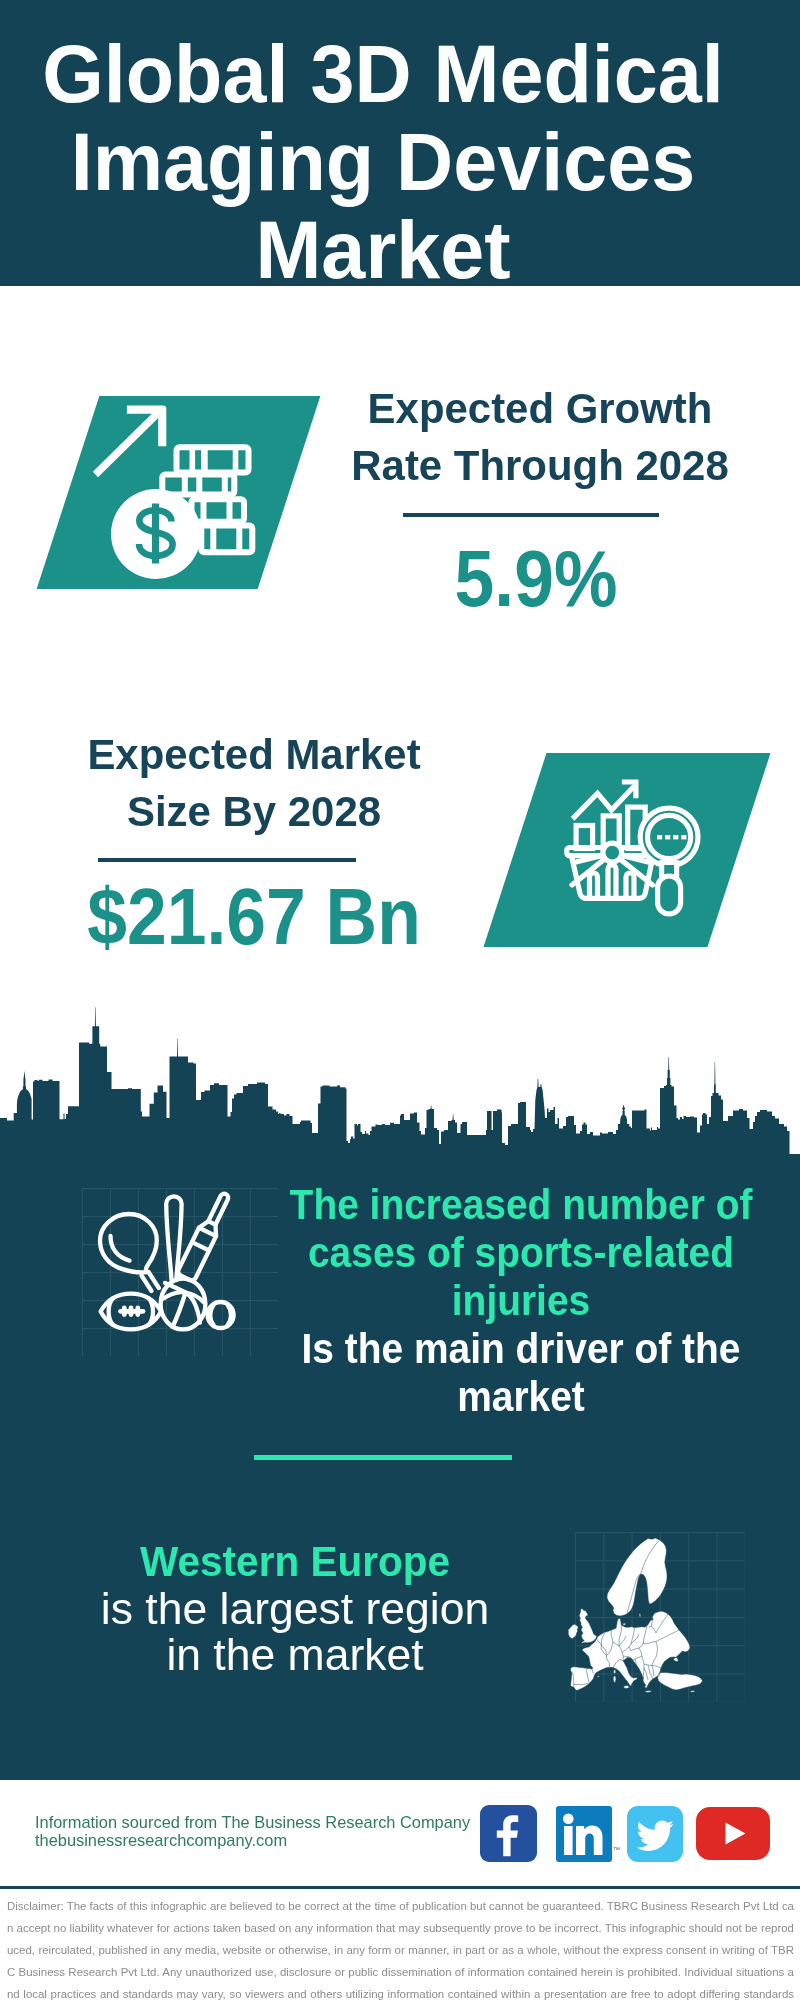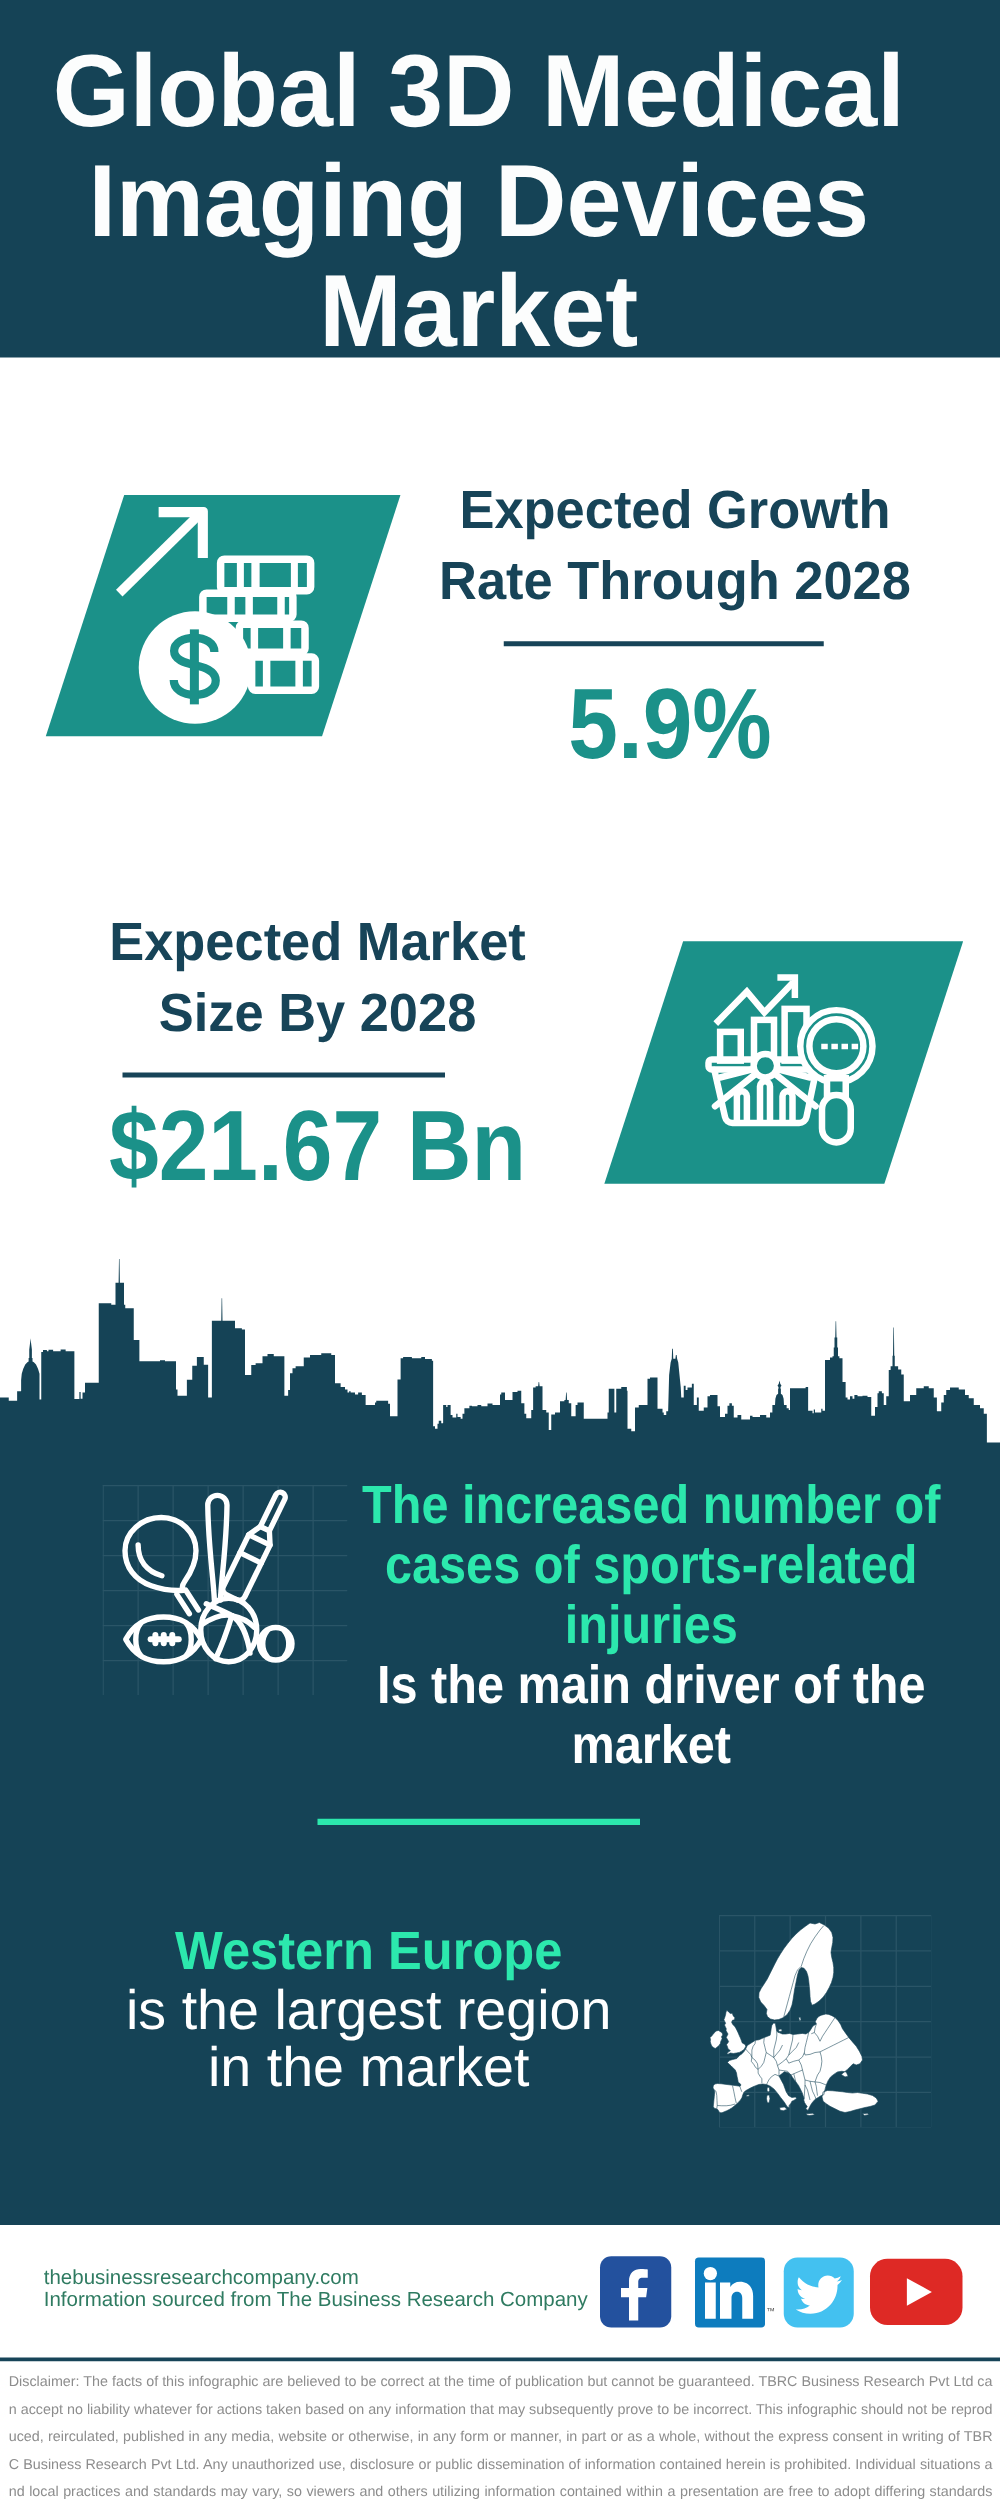--- a/index.html
+++ b/index.html
@@ -209,22 +209,22 @@
 <line x1="0" y1="142" x2="169.8" y2="142"></line>
 <line x1="0" y1="170.3" x2="169.8" y2="170.3"></line>
 </g>
     </svg>
 <svg class="abs" style="left:560px;top:1528px;width:160px;height:180px" viewBox="560 1528 160 180" xmlns="http://www.w3.org/2000/svg">
       <path fill="#ffffff" stroke="#154356" stroke-width="0.5" stroke-linejoin="round" d="M582,1650L583.4,1648.4L586.2,1647.6L589.4,1646.8L591.6,1644.4L593.6,1643L595.4,1641L596.6,1639L597.8,1636.4L600.6,1634.6L604.4,1632.2L607.2,1631.8L611.4,1630L614,1629L616.1,1628.1L616.6,1625.3L617,1622.5L617.5,1620.2L618.9,1618.3L620.3,1618.7L620.8,1621.6L621.2,1623.9L622.2,1625.8L623.6,1626.2L625.9,1627.2L628.7,1627.2L631.6,1626.7L634.4,1627.6L638.1,1627.2L641.9,1626.7L644.7,1627.2L647,1625.8L648.4,1623.9L649.8,1621.6L651.2,1620.2L653.1,1619.2L652.2,1617.3L653.5,1614.8L655,1613.1L656.9,1612.2L658.7,1611.7L660.6,1611.2L663,1611.5L665.5,1612.5L668,1614L670.5,1616.5L672.5,1619.5L674,1623L676.5,1626.5L679,1630L682,1633.5L685,1637L687.5,1641L689.5,1645L690,1648L688,1651L685,1652L682.5,1651L680.5,1653L678,1655.5L675.5,1657.5L673,1659.5L676,1661.5L678.5,1661L677,1657.6L673.5,1657L670,1657.5L667,1659.5L664.5,1661.5L662.5,1664.5L661,1668L660,1671.5L659,1675.8L656.8,1676.5L654.5,1678L652,1679.5L650,1681.8L648.5,1684L647.2,1686.6L646.4,1688.3L644.6,1687L645.8,1685.2L644.6,1683.6L643.6,1682L643,1680L643.3,1678.8L642.5,1676.5L641.8,1674.3L640.3,1671.3L638.8,1668.3L636.5,1665.3L634.3,1662.3L632.8,1660L630.5,1658.1L627.5,1657.4L623.2,1660.8L626.8,1667.5L629,1673.5L630.9,1676.5L633.5,1678L636.5,1677.6L637.3,1678.8L635,1680.3L633.5,1681L632.8,1682.5L631.3,1684.4L631.6,1685.9L629.8,1685.5L627.5,1681.8L624.5,1678L622.3,1675L619.3,1671.3L616.3,1669L613.3,1667.6L610,1667.2L607,1667.6L604.4,1668.6L602,1669.6L600,1670.6L598.2,1671.6L596.4,1672.6L595,1674L594.2,1676L593.6,1678L592.4,1680L590.8,1681.8L589,1683.4L587.2,1685L585.4,1686.4L583.4,1687.6L581.4,1688.6L579.4,1689.4L577.6,1690.2L576,1690.2L575,1689L574.2,1687.6L572.8,1687L571.4,1686.6L570.6,1685.2L570.8,1683.4L571,1681.4L571.2,1679.4L571.4,1677.4L571.6,1675.4L571.8,1673.4L571.2,1671.8L570.4,1670.4L570.6,1668.6L571.8,1667.2L574,1666.8L577,1667L580,1667.4L583.2,1667.8L586.4,1668.2L589.4,1668.6L592,1669L592.8,1668L592,1666.8L590.6,1666L590.2,1663.6L589.6,1661L589.2,1658.4L588.2,1656L586.4,1654.2L584.8,1652.6L583.2,1651.2ZM648,1538.4L652,1539.2L655.5,1538L659.5,1540L663,1542.6L665.4,1546L666.4,1550L666.2,1554L665.4,1558L664.8,1562L665.4,1566L666.4,1570L667,1574L667,1578L666.4,1582L665.2,1586L663.4,1590L661.2,1594L658.6,1597.6L655.4,1600.8L652,1603.2L649.6,1604.2L648.4,1601L648,1597L647.8,1593L647.4,1589L647,1585L646.4,1581L645.2,1577.2L643.2,1574.6L641,1574L639.2,1576L638,1580L637.2,1584L636.4,1588L635.6,1592L635,1596L634.4,1600L633.6,1604L632,1608.2L629.6,1611.8L626.4,1614.2L623,1615.6L619.6,1616L616.4,1615.2L614,1613.4L613,1610.6L613.6,1607.6L611.4,1604.6L608.6,1601.6L607,1598L607.2,1594.2L609,1590.6L611.4,1587L613.8,1583.2L615.8,1579.2L617.8,1575.2L619.8,1571.2L622,1567L624.4,1563L627,1559L630,1555L633.2,1551L636.8,1547.2L640.6,1543.8L644.6,1540.8ZM581.5,1608.2L582.9,1609.6L584.3,1610.8L585.8,1610.5L586.7,1612.9L587.9,1613.9L587.6,1615.8L586,1616.2L585.3,1617.7L586.2,1619.6L587.7,1621L588.6,1622.4L589.6,1624.3L590.5,1626.2L591.5,1628.6L592.4,1630.5L593.1,1632.4L593.8,1634.3L595.3,1635.2L596.2,1635.7L596.6,1637.1L595.3,1639.5L593.3,1640.9L591.5,1641.9L589.1,1642.4L586.7,1642.8L584.3,1642.4L582.4,1643.3L581.5,1642.8L582.9,1641.4L584.3,1640.5L582.4,1639L581.9,1637.1L581.2,1635.7L581.9,1634.8L582.9,1633.3L581.9,1631.4L581,1630L581.7,1628.6L582.4,1627.2L581.5,1625.7L580.8,1624.3L581,1622.9L580.3,1621.5L579.6,1620L580.5,1618.6L579.8,1617.2L579.1,1615.8L579.8,1613.9L580.5,1611.5L580.8,1609.6ZM572.9,1624.8L574.8,1624.3L576.3,1625.3L577.7,1626.2L578.2,1627.9L577.2,1629.3L577.7,1631L576.7,1632.9L576.3,1634.8L575.3,1636.2L573.9,1637.6L572.2,1638.8L571,1638.1L569.6,1637.1L568.7,1635.2L568.2,1633.3L568.4,1631.4L567.9,1630L569.1,1629.1L570.3,1627.6L571.5,1626.2ZM658.5,1673.5L662,1672.4L666,1672.6L670,1673L674,1673.4L678,1674L682,1674.4L686,1674L690,1674.6L694,1675.2L698,1676.4L701,1678.4L702.5,1681L700,1684L696,1685.2L692,1686L688,1687L684,1688L680,1689.2L676,1690L672,1689L668,1687L664,1685L661,1683L658.5,1681L657.6,1677.5ZM623.8,1686L627.5,1685.6L629.8,1687.3L626.6,1688.6L624,1688ZM613.6,1676.2L615.4,1675.9L616,1679L615.2,1682.4L613.8,1682L613.2,1679ZM613.8,1670L615.4,1669.7L615.8,1672.6L614.4,1673.8L613.6,1672.2ZM645,1691L650,1690.6L652,1691.8L647.5,1692.4L645.4,1692ZM597,1676.2L599,1675.8L599.6,1676.8L597.4,1677.2ZM690,1691L694,1690.6L695,1691.7L691.5,1692.3ZM639,1614L640.4,1613.6L640.8,1616.2L639.6,1616.8ZM622.8,1623.6L625.2,1623.1L625.7,1624.8L623.2,1625.3Z"></path>
       <path fill="none" stroke="#154356" stroke-width="0.45" d="M596.5,1639.2L598.5,1641.5L600.5,1643.5L601.5,1646L601,1649L603,1651.5L604.5,1654L606.5,1655.5L606.5,1658.5L608,1661L609.5,1663L609.5,1666.5M604.4,1632.3L604,1635L602.5,1637L601.5,1640L601.5,1646M611.4,1630L611,1634L612,1638L613,1642L612,1646L611,1650L609,1653L606.5,1655.5M613,1642L616,1644L619,1646L621,1649L622,1652.5L623.2,1656L623.2,1660.8M621.2,1623.9L621.5,1628L621,1632L620,1636L619,1640L619,1646M634.4,1627.6L634,1632L633,1636L632,1640L631,1644L629,1647L626,1649.5L622,1652.5M647,1625.8L646,1630L645,1634L644,1638L643.5,1642L642,1645.5L639,1648L635,1649L631,1650.5L629,1647M653.1,1619.2L652,1622.5L651.5,1626M651.5,1626L649,1627M651.5,1626L654,1629L656,1633M639,1648L641,1652L642,1656L643,1660L644,1664L644,1668L643.3,1678.8M642,1656L638.5,1657.5L635,1659L632.8,1660M644,1664L648,1665L652,1665.5L656,1666L661,1668M648,1665L649,1669L650,1673L651.5,1676L653,1679.5M635,1659L636,1663L637,1667L638.5,1670L640.3,1671.3M590.6,1666L591.8,1668.8L592.6,1671.2L593.4,1673.4M570.4,1671.2L572.8,1673L573.4,1676.4L573.6,1680.4L573.8,1684.4L573.2,1688.2M613.3,1667.5L615,1664L617,1661.5L620,1659.5L623.2,1660.8M601.5,1646L604,1648L606,1651L606.5,1655.5M619,1646L621.5,1643L624,1640L626,1636M631,1644L634,1641L637,1638L639,1634M623.2,1656L626.5,1656.5L630,1657L632.8,1660M644,1668L646,1672L647,1676L648,1680M652,1665.5L653,1669L653.5,1673L654,1676.5M586,1668.5L587,1673L588,1678L589,1682.5M573.8,1684.4L577.4,1684.6L581,1684.6L584.6,1684.2L588,1683.2M668,1614L666,1617L664,1620L662,1623L660,1626L658,1629L656,1633M679,1630L675,1632L671,1634L667,1636L663,1638L659,1640L656,1641.5L652,1642L648,1643.5L644,1644L643.5,1642M656,1641.5L657,1645L657.5,1649L657,1653L656,1657L654,1660L652,1665.5M664,1599L662,1596M641,1573L643,1567L645.5,1561L648.5,1555L652,1549.5L656,1544L659,1540.5M627,1613.5L628.5,1608L630,1602.5L631.5,1597L633,1591.5L634.5,1586L636,1580.5L638,1576L641,1573"></path>
     </svg>
 <div id="footer" class="abs"></div>
 <div id="srcline">
+      <div>Information sourced from The Business Research Company</div>
       <div>thebusinessresearchcompany.com</div>
-      <div>Information sourced from The Business Research Company</div>
     </div>
 <div class="sq" style="left:480px;top:1805px;width:57px;height:57px;background:#23519e;border-radius:9px">
 <svg viewBox="0 0 57 57" width="57" height="57">
         <path fill="#fff" d="M30.6,51.3 V32.8 h6.3 l1.0,-7.4 h-7.3 v-4.7 c0,-2.1 0.6,-3.6 3.7,-3.6 h3.9 V10.5 c-0.7,-0.1 -3.0,-0.3 -5.6,-0.3 c-5.5,0 -9.4,3.4 -9.4,9.7 v5.5 h-6.4 v7.4 h6.4 V51.3 Z"></path>
       </svg>
     </div>
 <div class="sq" style="left:556px;top:1806px;width:56px;height:56px;background:#0d7cbe;border-radius:3px">
 <svg viewBox="0 0 56 56" width="56" height="56">
         <circle cx="12.3" cy="12.8" r="5.3" fill="#fff"></circle>
         <rect x="8.0" y="20.0" width="8.6" height="29.0" fill="#fff"></rect>

